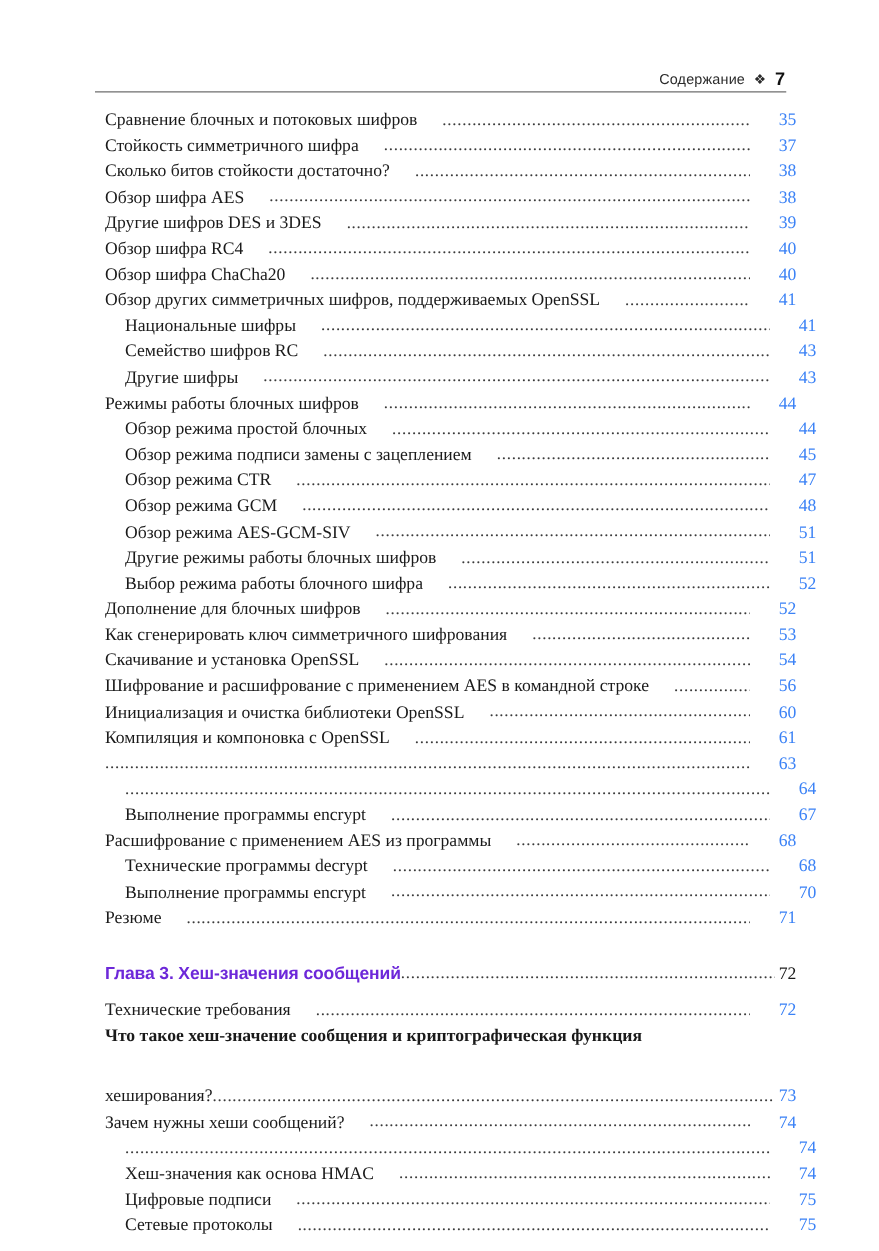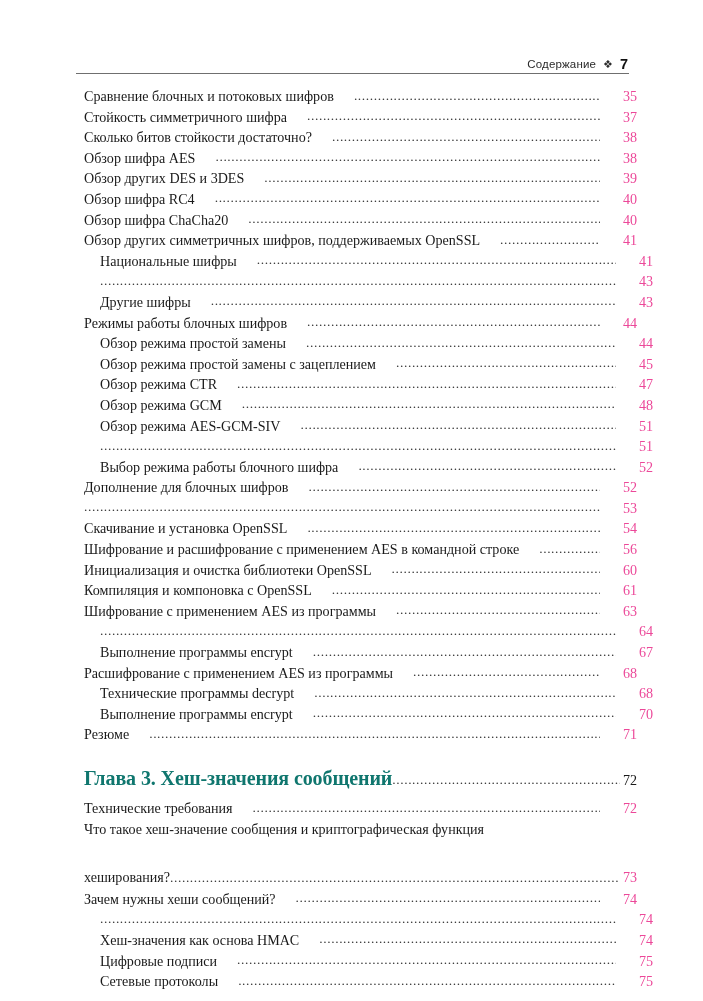--- a/index.html
+++ b/index.html
@@ -97,59 +97,60 @@
     color: #3a3a3a;
     font-size: 13.5px;
     letter-spacing: 0.6px;
     position: relative;
     top: -0.5px;
   }
   .entry .pg {
     flex: 0 0 auto;
     text-align: right;
     min-width: 17px;
-    color: #ec4899;
+    color: #3b82f6;
   }
 
   
   .lvl1 { padding-left: 8px; }
   .lvl2 { padding-left: 24px; }
 
   
   .entry.wrap {
     display: block;
     white-space: normal;
   }
   .entry.wrap .w-line1 {
     display: block;
     white-space: nowrap;
+    font-weight: bold;
   }
   .entry.wrap .w-line2 {
     display: flex;
     align-items: baseline;
     white-space: nowrap;
     margin-top: 28px;
   }
 
   
   .chapter {
     display: flex;
     align-items: baseline;
     width: 100%;
     white-space: nowrap;
     padding-left: 8px;
     margin-top: 23px;
     margin-bottom: 9px;
   }
   .chapter .ch-title {
-    font-family: Liberation Serif, serif;
+    font-family: Liberation Sans, sans-serif;
     font-weight: bold;
-    font-size: 20px;
+    font-size: 14px;
     line-height: 21px;
-    color: #0f766e;
+    color: #6d28d9;
     letter-spacing: -0.1px;
   }
   .chapter .leader {
     flex: 1 1 auto;
     overflow: hidden;
     white-space: nowrap;
     color: #3a3a3a;
     font-size: 13.5px;
     letter-spacing: 0.6px;
     position: relative;
@@ -192,21 +193,21 @@
           <span class="title">Сколько битов стойкости достаточно?</span>
           <span class="leader">....................................................................................................................................................................................</span>
           <span class="pg">38</span>
         </div>
         <div class="entry lvl1">
           <span class="title">Обзор шифра AES</span>
           <span class="leader">....................................................................................................................................................................................</span>
           <span class="pg">38</span>
         </div>
         <div class="entry lvl1">
-          <span class="title">Обзор других DES и 3DES</span>
+          <span class="title">Другие шифров DES и 3DES</span>
           <span class="leader">....................................................................................................................................................................................</span>
           <span class="pg">39</span>
         </div>
         <div class="entry lvl1">
           <span class="title">Обзор шифра RC4</span>
           <span class="leader">....................................................................................................................................................................................</span>
           <span class="pg">40</span>
         </div>
         <div class="entry lvl1">
           <span class="title">Обзор шифра ChaCha20</span>
@@ -217,73 +218,76 @@
           <span class="title">Обзор других симметричных шифров, поддерживаемых OpenSSL</span>
           <span class="leader">....................................................................................................................................................................................</span>
           <span class="pg">41</span>
         </div>
         <div class="entry lvl2">
           <span class="title">Национальные шифры</span>
           <span class="leader">....................................................................................................................................................................................</span>
           <span class="pg">41</span>
         </div>
         <div class="entry lvl2">
+          <span class="title">Семейство шифров RC</span>
           <span class="leader">....................................................................................................................................................................................</span>
           <span class="pg">43</span>
         </div>
         <div class="entry lvl2">
           <span class="title">Другие шифры</span>
           <span class="leader">....................................................................................................................................................................................</span>
           <span class="pg">43</span>
         </div>
         <div class="entry lvl1">
           <span class="title">Режимы работы блочных шифров</span>
           <span class="leader">....................................................................................................................................................................................</span>
           <span class="pg">44</span>
         </div>
         <div class="entry lvl2">
-          <span class="title">Обзор режима простой замены</span>
+          <span class="title">Обзор режима простой блочных</span>
           <span class="leader">....................................................................................................................................................................................</span>
           <span class="pg">44</span>
         </div>
         <div class="entry lvl2">
-          <span class="title">Обзор режима простой замены с зацеплением</span>
+          <span class="title">Обзор режима подписи замены с зацеплением</span>
           <span class="leader">....................................................................................................................................................................................</span>
           <span class="pg">45</span>
         </div>
         <div class="entry lvl2">
           <span class="title">Обзор режима CTR</span>
           <span class="leader">....................................................................................................................................................................................</span>
           <span class="pg">47</span>
         </div>
         <div class="entry lvl2">
           <span class="title">Обзор режима GCM</span>
           <span class="leader">....................................................................................................................................................................................</span>
           <span class="pg">48</span>
         </div>
         <div class="entry lvl2">
           <span class="title">Обзор режима AES-GCM-SIV</span>
           <span class="leader">....................................................................................................................................................................................</span>
           <span class="pg">51</span>
         </div>
         <div class="entry lvl2">
+          <span class="title">Другие режимы работы блочных шифров</span>
           <span class="leader">....................................................................................................................................................................................</span>
           <span class="pg">51</span>
         </div>
         <div class="entry lvl2">
           <span class="title">Выбор режима работы блочного шифра</span>
           <span class="leader">....................................................................................................................................................................................</span>
           <span class="pg">52</span>
         </div>
         <div class="entry lvl1">
           <span class="title">Дополнение для блочных шифров</span>
           <span class="leader">....................................................................................................................................................................................</span>
           <span class="pg">52</span>
         </div>
         <div class="entry lvl1">
+          <span class="title">Как сгенерировать ключ симметричного шифрования</span>
           <span class="leader">....................................................................................................................................................................................</span>
           <span class="pg">53</span>
         </div>
         <div class="entry lvl1">
           <span class="title">Скачивание и установка OpenSSL</span>
           <span class="leader">....................................................................................................................................................................................</span>
           <span class="pg">54</span>
         </div>
         <div class="entry lvl1">
           <span class="title">Шифрование и расшифрование с применением AES в командной строке</span>
@@ -294,21 +298,20 @@
           <span class="title">Инициализация и очистка библиотеки OpenSSL</span>
           <span class="leader">....................................................................................................................................................................................</span>
           <span class="pg">60</span>
         </div>
         <div class="entry lvl1">
           <span class="title">Компиляция и компоновка с OpenSSL</span>
           <span class="leader">....................................................................................................................................................................................</span>
           <span class="pg">61</span>
         </div>
         <div class="entry lvl1">
-          <span class="title">Шифрование с применением AES из программы</span>
           <span class="leader">....................................................................................................................................................................................</span>
           <span class="pg">63</span>
         </div>
         <div class="entry lvl2">
           <span class="leader">....................................................................................................................................................................................</span>
           <span class="pg">64</span>
         </div>
         <div class="entry lvl2">
           <span class="title">Выполнение программы encrypt</span>
           <span class="leader">....................................................................................................................................................................................</span>

